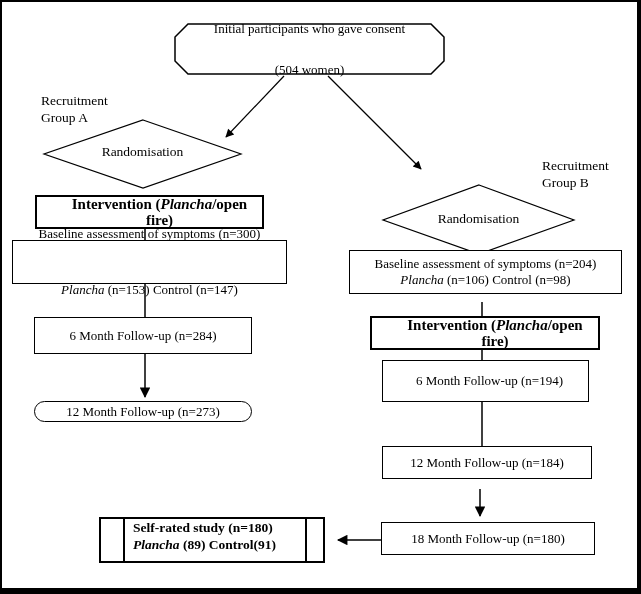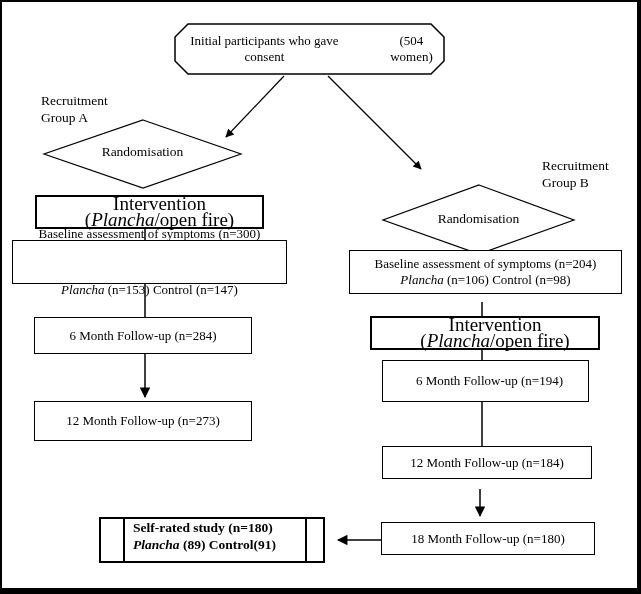--- a/index.html
+++ b/index.html
@@ -8,28 +8,28 @@
     width:641px;height:594px;
     box-sizing:border-box;
     background:#ffffff;
     border-style:solid;border-color:#000;
     border-width:2px 4px 6px 2px;
     font-family:"Liberation Serif","DejaVu Serif",serif;
     color:#000;
     overflow:hidden;
   }
   .lines{position:absolute;left:0;top:0;z-index:1;}
-  .txt{position:absolute;z-index:2;display:flex;flex-direction:row;
+  .txt{position:absolute;z-index:2;display:flex;flex-direction:column;
        align-items:center;justify-content:center;text-align:center;
        font-size:13px;line-height:16px;gap:25px;}
   .box{position:absolute;z-index:2;display:flex;flex-direction:column;
        align-items:center;justify-content:center;text-align:center;
        background:#ffffff;border:1px solid #000;box-sizing:border-box;
        font-size:13px;line-height:16px;}
-  .box.bold{border-width:2px;font-weight:normal;font-size:19px;padding-left:20px;}
+  .box.bold{border-width:2px;font-weight:bold;font-size:15px;padding-left:20px;}
   .lbl{position:absolute;z-index:2;font-size:13.5px;line-height:17px;text-align:left;margin-left:22px;}
   .it{font-style:italic;}
   .selfrated{position:absolute;z-index:2;display:flex;flex-direction:row;
        background:#fff;border:2px solid #000;box-sizing:border-box;}
   .selfrated .cell-side{box-sizing:border-box;}
   .selfrated .cell-l{width:24px;border-right:2px solid #000;}
   .selfrated .cell-r{width:18px;border-left:2px solid #000;}
   .selfrated .cell-main{flex:1;display:flex;flex-direction:column;
        justify-content:flex-start;text-align:left;padding-left:8px;
        font-weight:bold;font-size:13.5px;line-height:17px;}
@@ -95,21 +95,21 @@
 
   <div class="box" style="left:10px;top:238px;width:275px;height:44px;gap:40px;">
     <span>Baseline assessment of symptoms (n=300)</span>
     <span><span class="it">Plancha</span><span> (n=153) Control (n=147)</span></span>
   </div>
 
   <div class="box" style="left:32px;top:315px;width:218px;height:37px;">
     <span>6 Month Follow-up (n=284)</span>
   </div>
 
-  <div class="box" style="left:32px;top:399px;width:218px;height:40px;">
+  <div class="box" style="left:32px;top:399px;width:218px;height:21px;border-radius:17px;">
     <span>12 Month Follow-up (n=273)</span>
   </div>
 
   <div class="box" style="left:347px;top:248px;width:273px;height:44px;">
     <span>Baseline assessment of symptoms (n=204)</span>
     <span><span class="it">Plancha</span><span> (n=106) Control (n=98)</span></span>
   </div>
 
   <div class="box bold" style="left:368px;top:314px;width:230px;height:34px;">
     <span>

